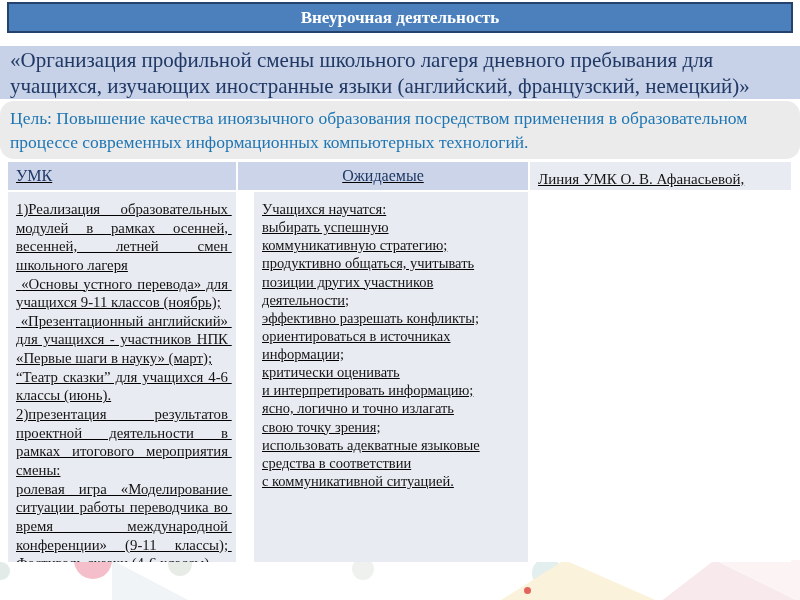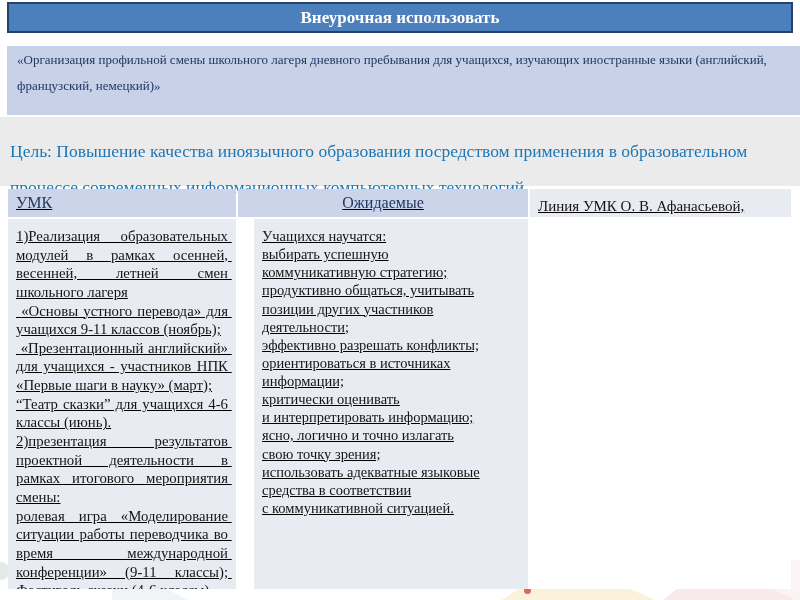--- a/index.html
+++ b/index.html
@@ -35,27 +35,27 @@
     margin:2px 7px 0 7px;height:27px;
     background:var(--title-fill,#4C80BC);
     border:2px solid var(--title-border,#24426B);
     color:var(--title-text,#fff);
     font-weight:bold;font-size:17px;line-height:27px;text-align:center;
   }
 
   .program-band{
     margin-top:13px;background:var(--band-fill,#C7D1E7);
     color:var(--band-text,#1F3864);
-    font-size:13px;line-height:26px;padding:1px 12px 16px 10px;height:52px;margin-left:7px;
+    font-size:21px;line-height:26px;padding:1px 12px 0 10px;height:52px;
   }
 
   .goal-band{
     margin-top:2px;background:var(--goal-fill,#EBEBEB);
     color:var(--goal-text,#1E76B4);
-    font-size:17.5px;line-height:36px;padding:16px 12px 0 10px;height:53px;
+    font-size:17.5px;line-height:24px;padding:5px 12px 0 10px;height:53px;border-radius:14px;
   }
 
   .tbl{
     margin:3px 9px 0 8px;height:400px;
     display:grid;grid-template-columns:228px 290px 1fr;grid-template-rows:28px 1fr;
     gap:2px;background:#ffffff;text-decoration:underline;
   }
   .hc{
     background:var(--thead-fill,#CBD4E8);color:var(--thead-text,#1F3864);
     font-size:16px;display:flex;align-items:center;padding:0 8px;
@@ -80,21 +80,21 @@
   <div class="deco deco-circle teal-sliver"></div>
   <div class="deco node-line"></div>
   <div class="deco deco-circle teal-node"></div>
   <div class="deco tri-blue"></div>
   <div class="deco tri-yellow"></div>
   <div class="deco tri-pink1"></div>
   <div class="deco tri-pink2"></div>
   <div class="deco deco-circle red-dot"></div>
 
   <div class="content">
-    <div class="title-bar">Внеурочная использовать</div>
+    <div class="title-bar">Внеурочная деятельность</div>
 
     <div class="program-band">«Организация профильной смены школьного лагеря дневного пребывания для учащихся, изучающих иностранные языки (английский, французский, немецкий)»</div>
 
     <div class="goal-band">Цель: Повышение качества иноязычного образования посредством применения в образовательном процессе современных информационных компьютерных технологий.</div>
 
     <div class="tbl">
       <div class="hc">УМК</div>
       <div class="hc center">Ожидаемые</div>
 
       <div class="bc umk">Линия УМК О. В. Афанасьевой,

